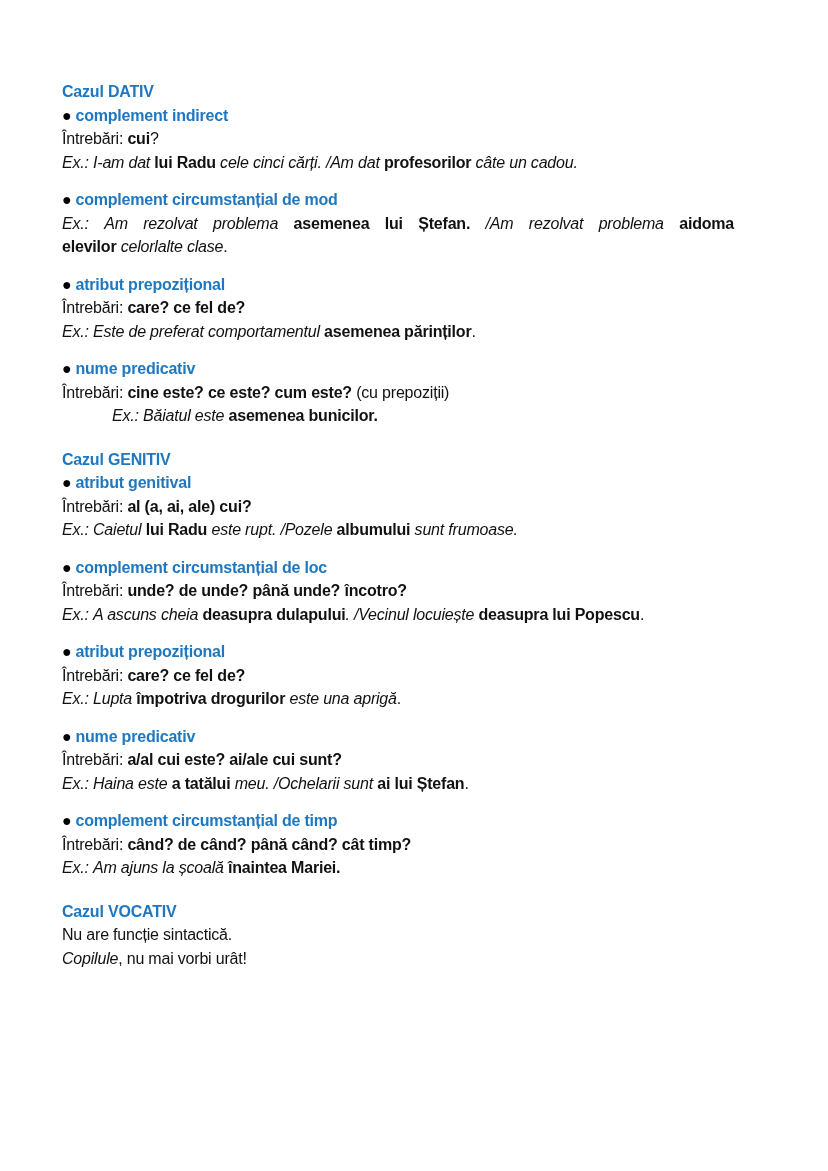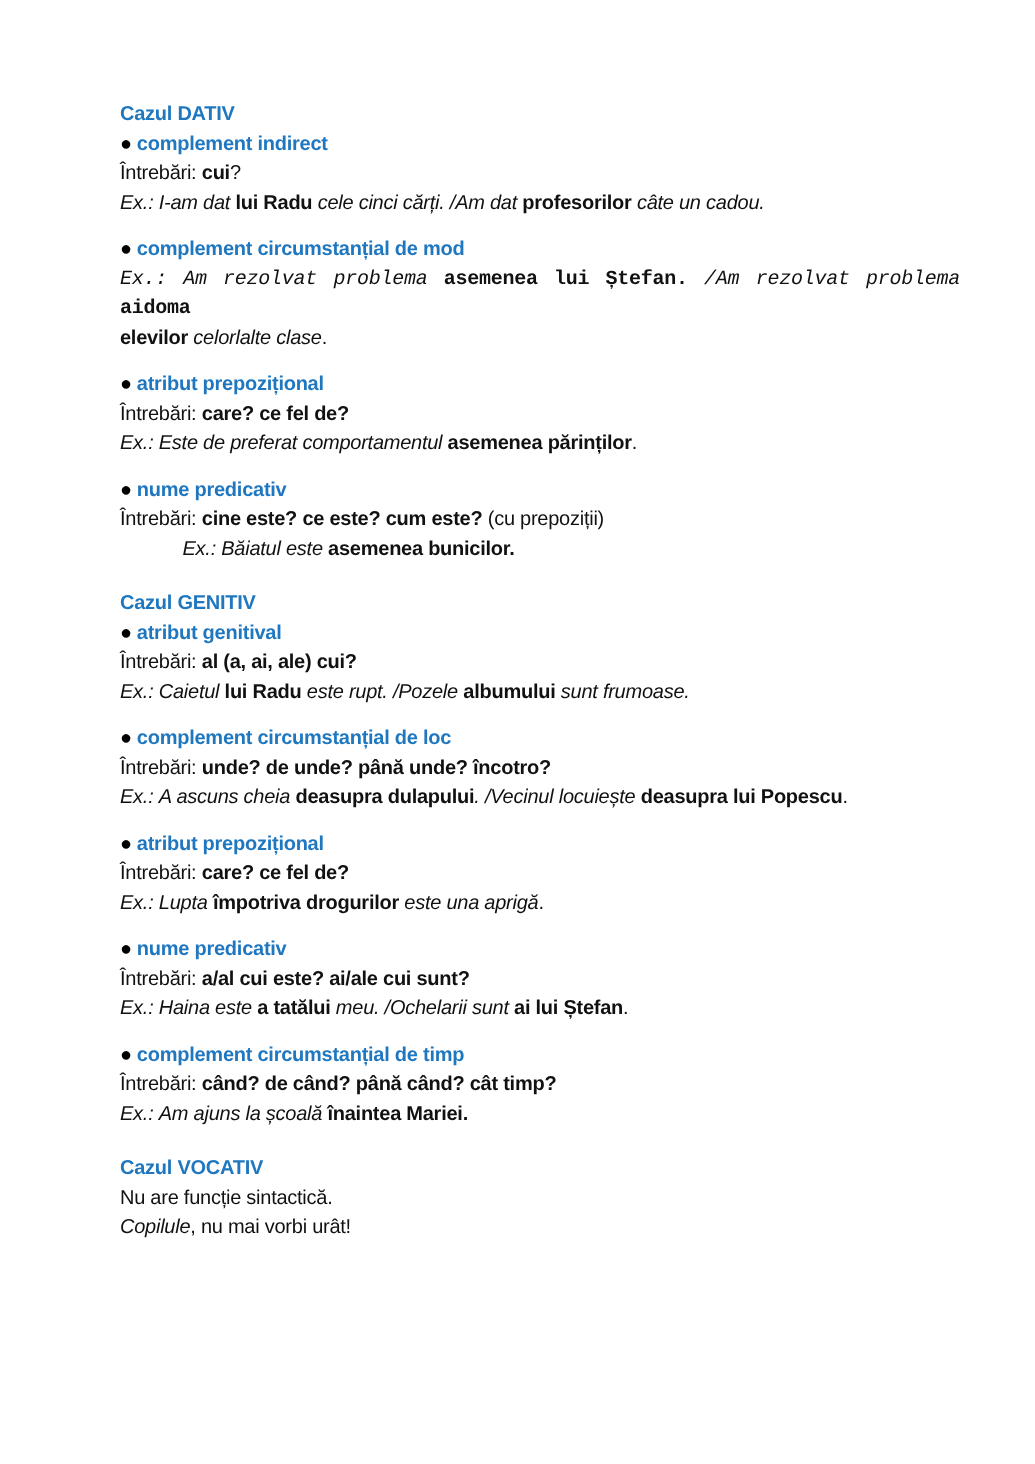--- a/index.html
+++ b/index.html
@@ -1,29 +1,29 @@
 <!DOCTYPE html>
 <html><head>
 <meta charset="utf-8">
 <style>
   html, body { margin: 0; padding: 0; background: #ffffff; }
   body { width: 828px; height: 1171px; position: relative; overflow: hidden;
          font-family: "Liberation Sans", sans-serif; color: #111111; }
-  .page { position: absolute; left: 96px; top: 80px; width: 672px; }
+  .page { position: absolute; left: 62px; top: 80px; width: 672px; }
   .line { font-size: 16px; line-height: 23.5px; white-space: nowrap; letter-spacing: -0.2px; }
   .heading { color: #1f77c0; font-weight: bold; }
   .bullet-title { color: #1f77c0; font-weight: bold; }
   .bullet-dot { color: #000; margin-right: 4px; }
   .b { font-weight: bold; margin-top: 24px; }
   .i { font-style: italic; }
   .bi { font-weight: normal; font-style: italic; }
   .gap { height: 14px; }
   .gap-lg { height: 20px; }
   .indent { padding-left: 50px; }
-  .justify { white-space: normal; text-align: justify; text-align-last: justify; font-family: Liberation Mono, monospace; }
+  .justify { white-space: normal; text-align: justify; text-align-last: justify; }
 </style>
 </head>
 <body>
 
 <div class="page">
 
   <div class="line heading">Cazul DATIV</div>
 
   <div class="line bullet-title">
     <span class="bullet-dot">●</span><span>complement indirect</span>

